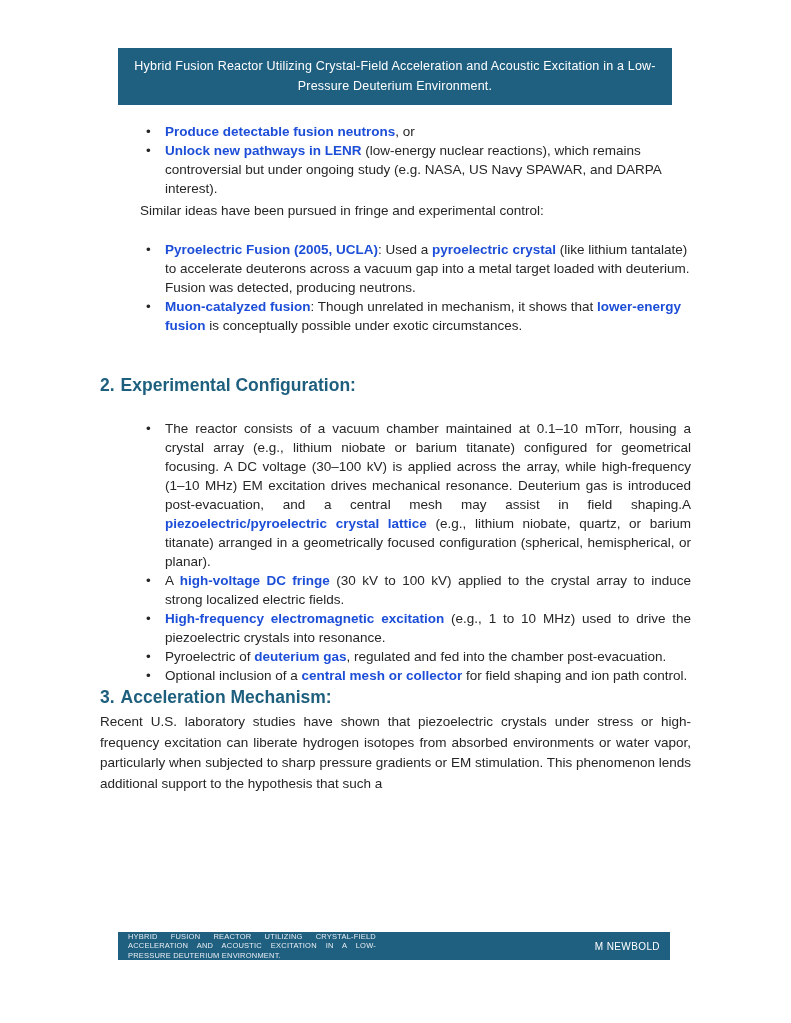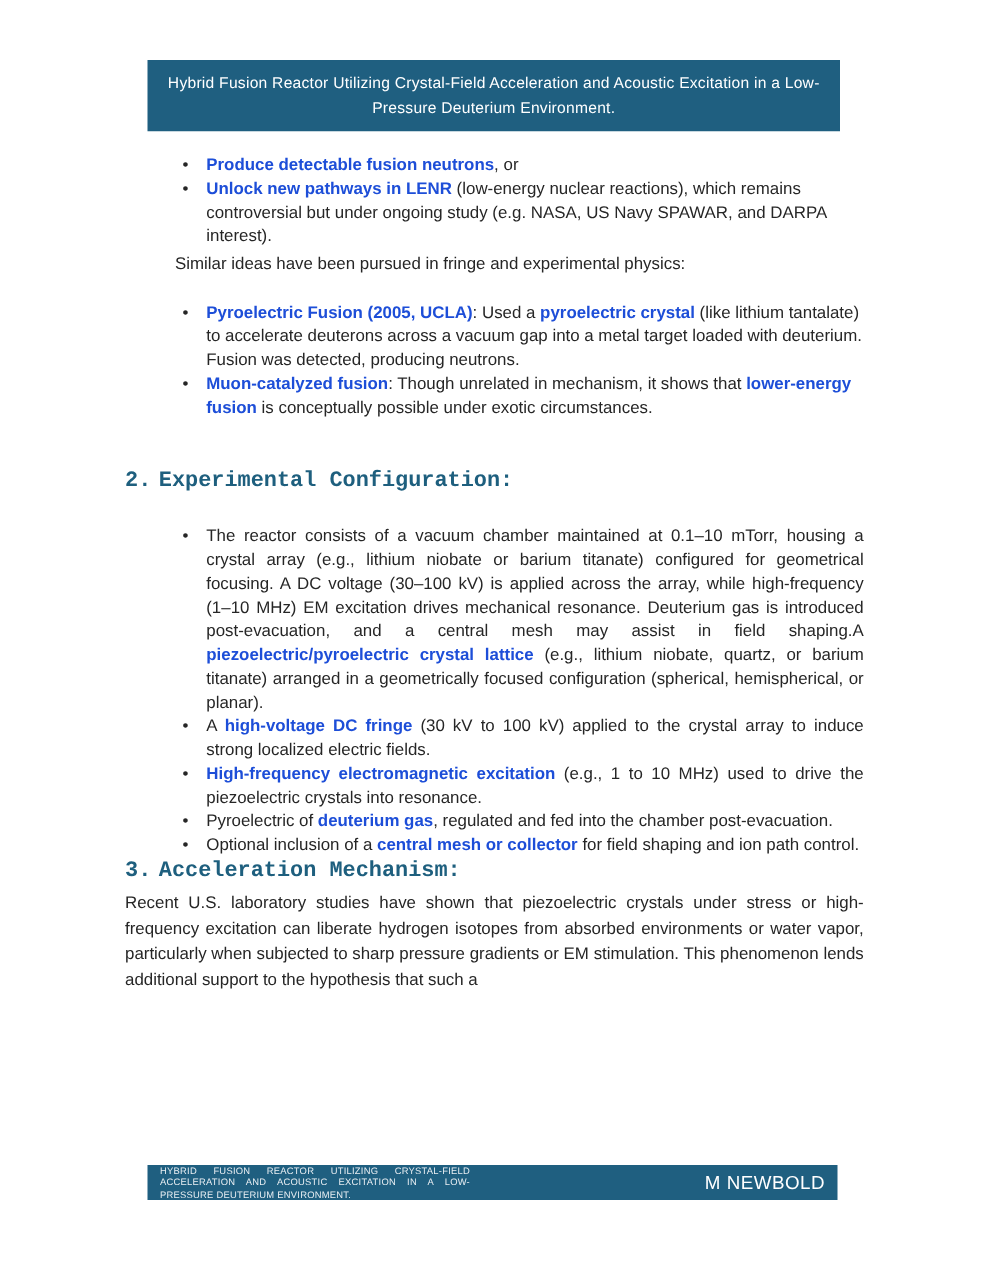--- a/index.html
+++ b/index.html
@@ -48,21 +48,21 @@
   }
   .footer-left {
     width: 248px;
     font-size: 7.5px;
     line-height: 9.5px;
     letter-spacing: 0.2px;
     text-align: justify;
     color: #e8eef2;
   }
   .footer-right {
-    font-size: 15px;
+    font-size: 10px;
     letter-spacing: 0.4px;
     white-space: nowrap;
   }
 
   
   .content {
     position: absolute;
     left: 100px; top: 104px;
     width: 591px;
   }
@@ -96,21 +96,20 @@
     line-height: 24px;
     color: var(--heading);
   }
   .h1style .hnum { margin-right: 11px; }
   .h2style {
     margin: 38px 0 0 0;
     font-size: 17.5px;
     font-weight: 700;
     line-height: 24px;
     color: var(--heading);
-    font-family: Liberation Mono, monospace;
   }
   .h2style.h3 { margin-top: 0; }
   .h2style .hnum { margin-right: 6px; }
 
   .indent-para {
     margin: 3px 0 0 40px;
     font-size: 13.5px;
     line-height: 19px;
   }
   .body-para {
@@ -131,21 +130,21 @@
   </div>
 
   <div class="content">
 
     <ul class="bullets list-intro">
       <li><b>Produce detectable fusion neutrons</b><span>, or</span></li>
       <li><b>Unlock new pathways in LENR</b><span> (low-energy nuclear reactions), which remains controversial but under ongoing study (e.g. NASA, US Navy SPAWAR, and DARPA interest).</span></li>
     </ul>
 
 
-    <p class="indent-para">Similar ideas have been pursued in fringe and experimental physics:</p>
+    <p class="indent-para">Similar ideas have been pursued in fringe and experimental control:</p>
 
     <ul class="bullets list-s1">
       <li><b>Pyroelectric Fusion (2005, UCLA)</b><span>: Used a </span><b>pyroelectric crystal</b><span> (like lithium tantalate) to accelerate deuterons across a vacuum gap into a metal target loaded with deuterium. Fusion was detected, producing neutrons.</span></li>
       <li><b>Muon-catalyzed fusion</b><span>: Though unrelated in mechanism, it shows that </span><b>lower-energy fusion</b><span> is conceptually possible under exotic circumstances.</span></li>
     </ul>
 
     <h2 class="h2style"><span class="hnum">2.</span><span>Experimental Configuration:</span></h2>
 
     <ul class="bullets justify list-s2">
       <li><span>The reactor consists of a vacuum chamber maintained at 0.1–10 mTorr, housing a crystal array (e.g., lithium niobate or barium titanate) configured for geometrical focusing. A DC voltage (30–100 kV) is applied across the array, while high-frequency (1–10 MHz) EM excitation drives mechanical resonance. Deuterium gas is introduced post-evacuation, and a central mesh may assist in field shaping.A </span><b>piezoelectric/pyroelectric crystal lattice</b><span> (e.g., lithium niobate, quartz, or barium titanate) arranged in a geometrically focused configuration (spherical, hemispherical, or planar).</span></li>

